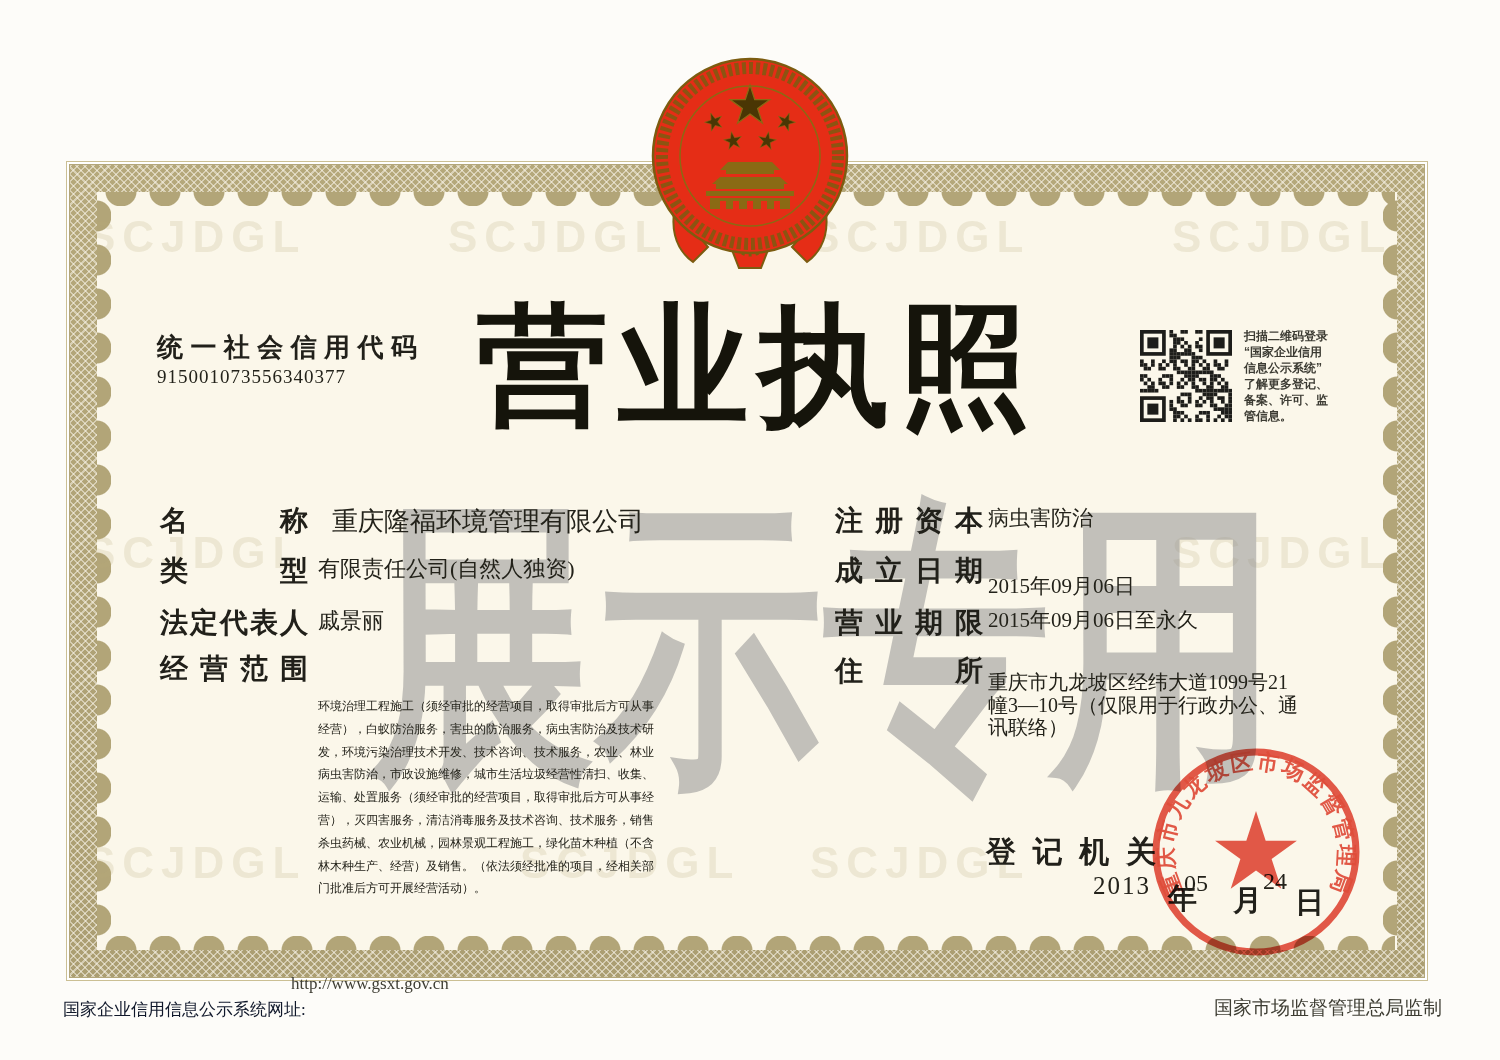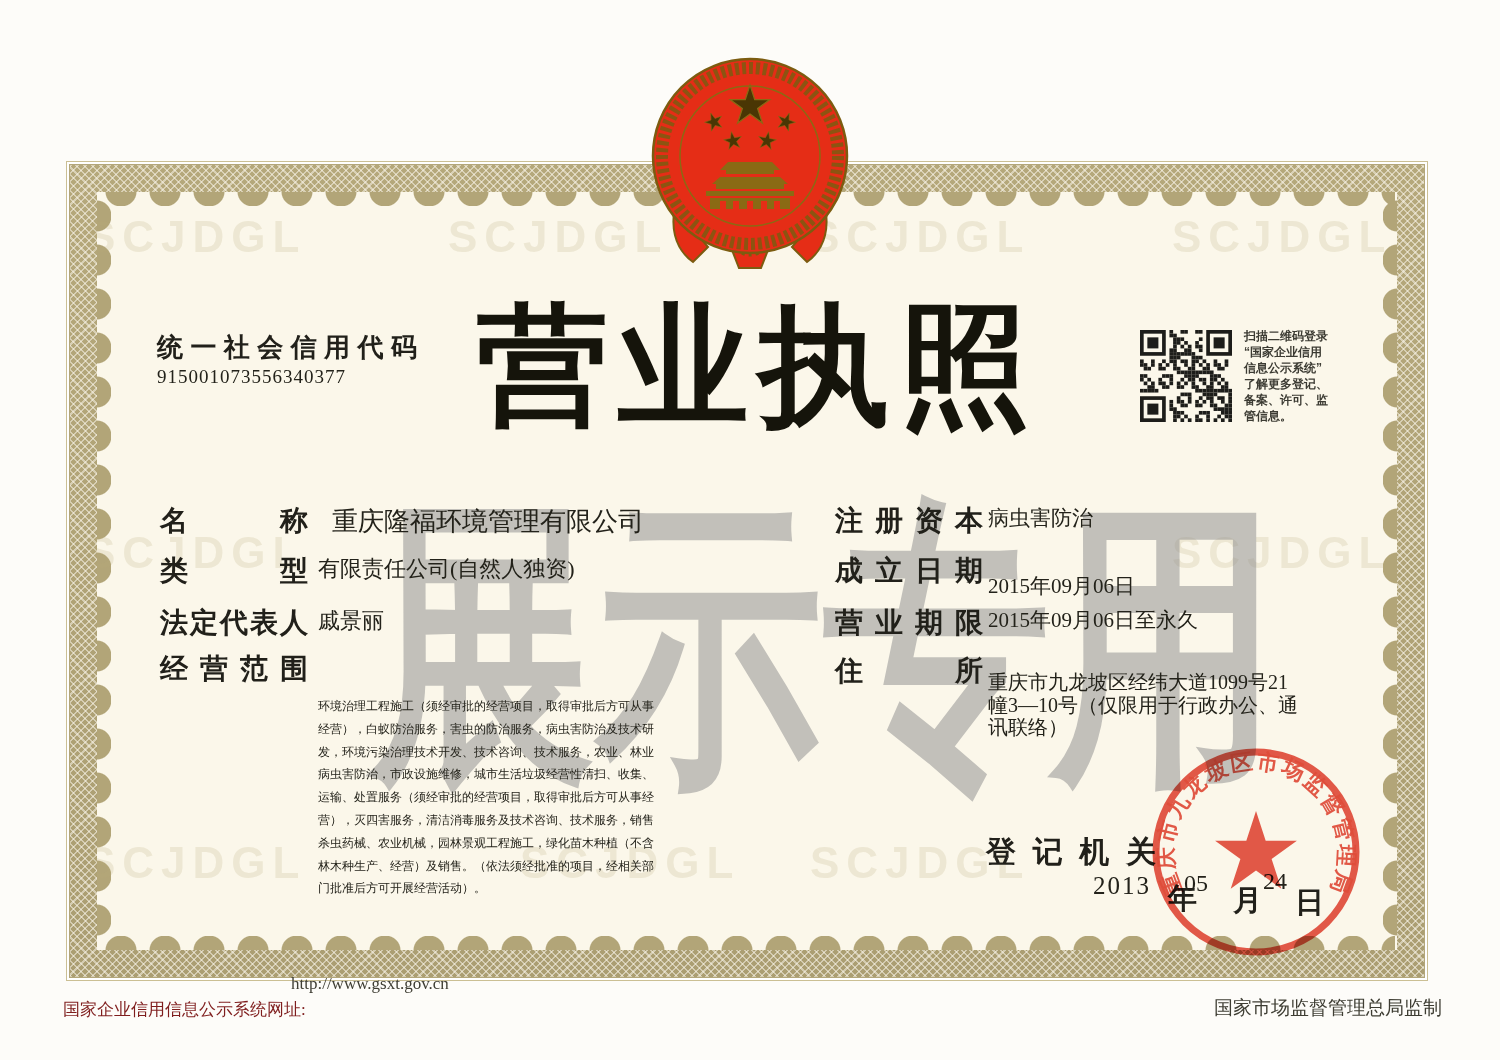--- a/index.html
+++ b/index.html
@@ -441,14 +441,14 @@
   <circle cx="110" cy="110" r="100" fill="none" stroke="#e03a28" stroke-width="7" opacity="0.92"></circle>
   <g transform="translate(110,112) scale(4.3)" fill="#e03a28" opacity="0.92">
     <polygon points="0,-10 2.25,-3.09 9.51,-3.09 3.63,1.18 5.88,8.09 0,3.82 -5.88,8.09 -3.63,1.18 -9.51,-3.09 -2.25,-3.09"></polygon>
   </g>
   <text font-size="22" font-weight="bold" fill="#e03a28" letter-spacing="2.5" opacity="0.92" font-family="&quot;Liberation Sans&quot;,&quot;DejaVu Sans&quot;,sans-serif">
     <textPath href="#sealArc" startOffset="50%" text-anchor="middle">重庆市九龙坡区市场监督管理局</textPath>
   </text>
 </svg>
 
 <div class="abs serif" style="left:291px;top:974px;font-size:17px;color:#3e3d33;">http://www.gsxt.gov.cn</div>
-<div class="abs serif" style="left:63px;top:998px;font-size:17px;color:#7f1d1d;">国家企业信用信息公示系统网址:</div>
+<div class="abs serif" style="left:63px;top:998px;font-size:17px;color:#0f172a;">国家企业信用信息公示系统网址:</div>
 <div class="abs serif" style="left:1214px;top:995px;font-size:19px;color:#3e3d33;">国家市场监督管理总局监制</div>
 
 </body></html>

